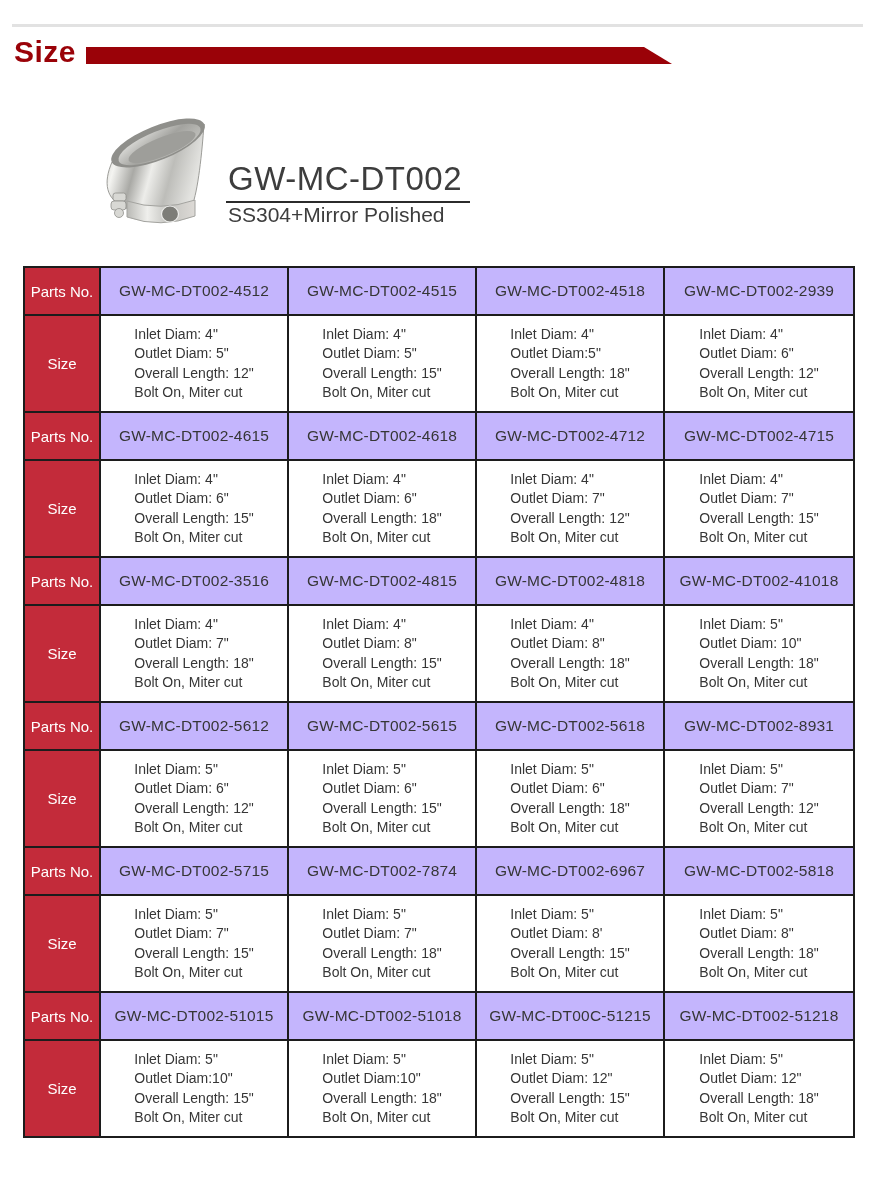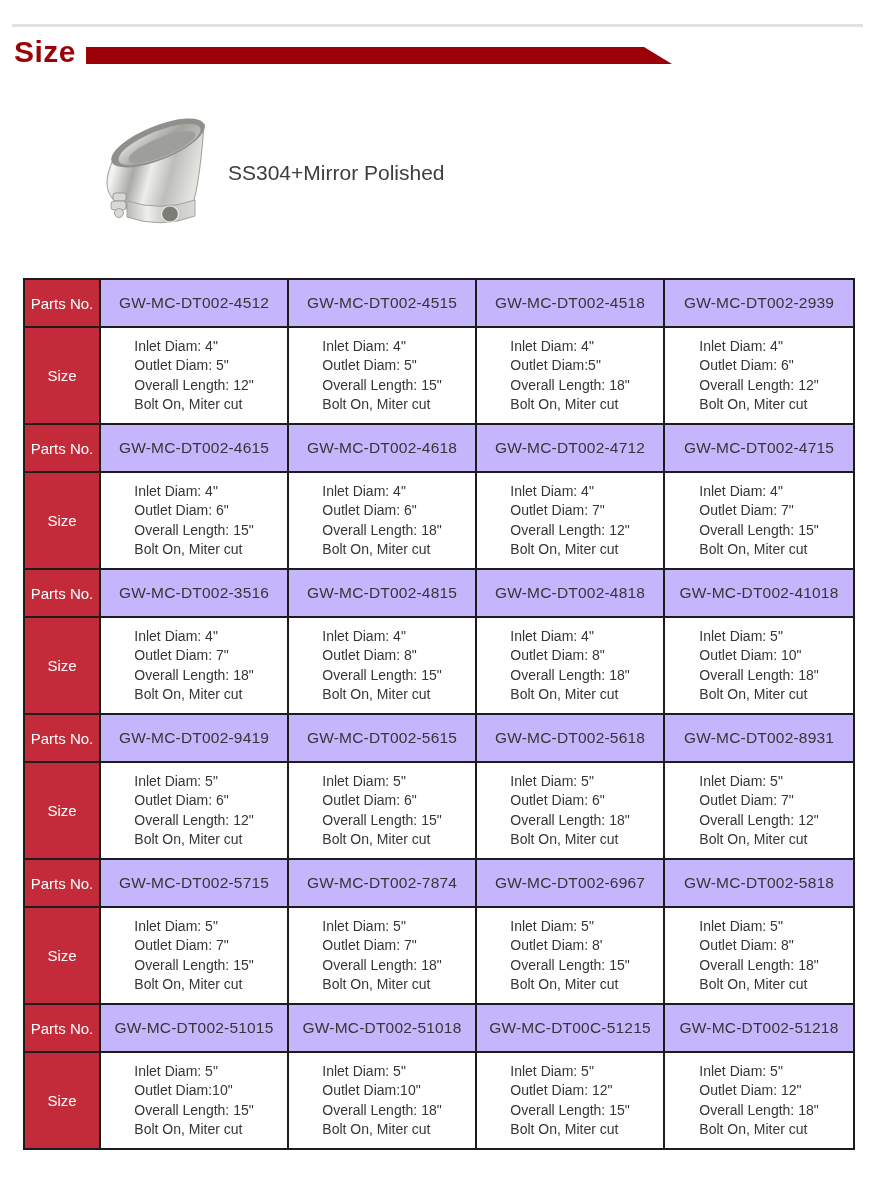--- a/index.html
+++ b/index.html
@@ -65,21 +65,21 @@
   }
   .product-material {
     font-size: 21px;
     line-height: 24px;
     color: #3d3d3d;
     padding-left: 2px;
   }
   table.size-table {
     position: absolute;
     left: 23px;
-    top: 278px;
+    top: 266px;
     width: 830px;
     border-collapse: collapse;
     table-layout: fixed;
   }
   .size-table th, .size-table td {
     border: 2px solid #1c1c1c;
     padding: 2px 4px;
     text-align: center;
     vertical-align: middle;
   }
@@ -150,20 +150,21 @@
   <ellipse cx="90" cy="111" rx="8.5" ry="8" fill="#7d7d78" stroke="#eeeeec" stroke-width="1.2"></ellipse>
 
   <g stroke="#8f8f8b" stroke-width="0.8" fill="#d8d8d4">
     <rect x="33" y="90" width="13" height="8" rx="2.5"></rect>
     <rect x="31" y="98" width="15" height="9" rx="3"></rect>
     <circle cx="39" cy="110" r="4.5"></circle>
   </g>
 </svg>
 
 <div class="product-info">
+  <div class="product-model">GW-MC-DT002</div>
   <div class="product-material">SS304+Mirror Polished</div>
 </div>
 
 <table class="size-table">
   <colgroup>
     <col style="width:76px">
     <col style="width:188px">
     <col style="width:188px">
     <col style="width:188px">
     <col style="width:190px">
@@ -206,21 +207,21 @@
       </tr>
       <tr class="size-row">
         <th class="row-label">Size</th>
         <td class="size-cell"><div class="size-lines"><div>Inlet Diam: 4"</div><div>Outlet Diam: 7"</div><div>Overall Length: 18"</div><div>Bolt On, Miter cut</div></div></td>
         <td class="size-cell"><div class="size-lines"><div>Inlet Diam: 4"</div><div>Outlet Diam: 8"</div><div>Overall Length: 15"</div><div>Bolt On, Miter cut</div></div></td>
         <td class="size-cell"><div class="size-lines"><div>Inlet Diam: 4"</div><div>Outlet Diam: 8"</div><div>Overall Length: 18"</div><div>Bolt On, Miter cut</div></div></td>
         <td class="size-cell"><div class="size-lines"><div>Inlet Diam: 5"</div><div>Outlet Diam: 10"</div><div>Overall Length: 18"</div><div>Bolt On, Miter cut</div></div></td>
       </tr>
       <tr class="parts-row">
         <th class="row-label">Parts No.</th>
-        <td class="parts-cell">GW-MC-DT002-9419</td>
+        <td class="parts-cell">GW-MC-DT002-5612</td>
         <td class="parts-cell">GW-MC-DT002-5615</td>
         <td class="parts-cell">GW-MC-DT002-5618</td>
         <td class="parts-cell">GW-MC-DT002-8931</td>
       </tr>
       <tr class="size-row">
         <th class="row-label">Size</th>
         <td class="size-cell"><div class="size-lines"><div>Inlet Diam: 5"</div><div>Outlet Diam: 6"</div><div>Overall Length: 12"</div><div>Bolt On, Miter cut</div></div></td>
         <td class="size-cell"><div class="size-lines"><div>Inlet Diam: 5"</div><div>Outlet Diam: 6"</div><div>Overall Length: 15"</div><div>Bolt On, Miter cut</div></div></td>
         <td class="size-cell"><div class="size-lines"><div>Inlet Diam: 5"</div><div>Outlet Diam: 6"</div><div>Overall Length: 18"</div><div>Bolt On, Miter cut</div></div></td>
         <td class="size-cell"><div class="size-lines"><div>Inlet Diam: 5"</div><div>Outlet Diam: 7"</div><div>Overall Length: 12"</div><div>Bolt On, Miter cut</div></div></td>

